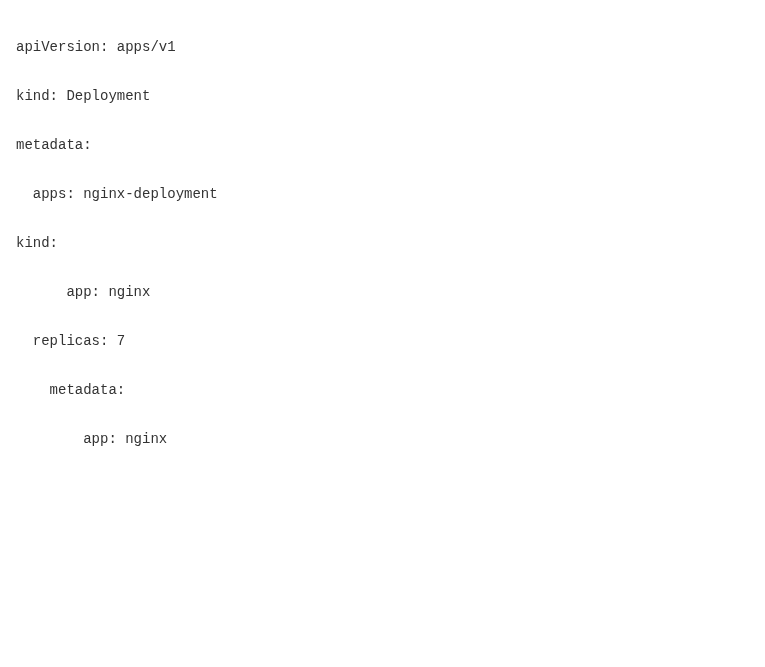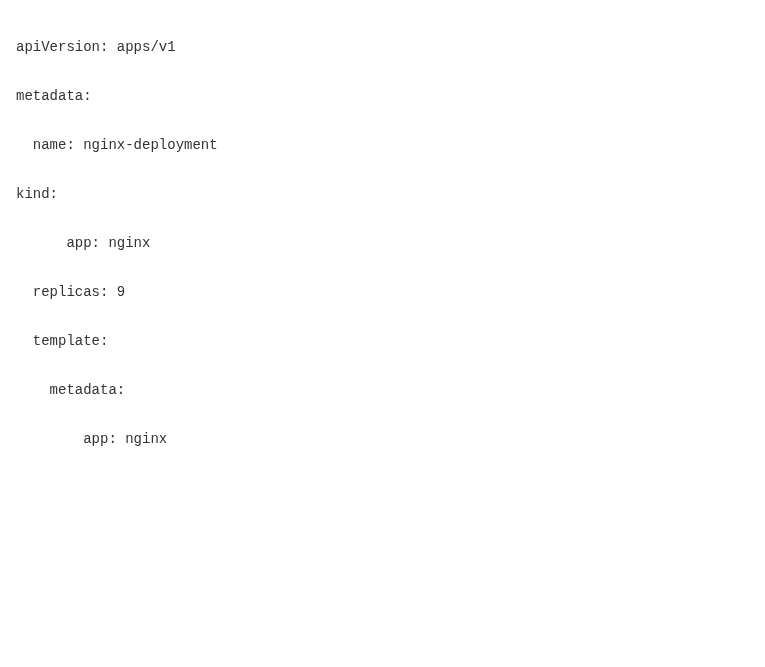--- a/index.html
+++ b/index.html
@@ -23,26 +23,26 @@
     .line {
       display: block;
       min-height: 1.75em;
     }
   </style>
 </head>
 <body>
 
 <div class="code-block">
 <span class="line">apiVersion: apps/v1</span>
+<span class="line">kind: Deployment</span>
 <span class="line">metadata:</span>
-<span class="line">  name: nginx-deployment</span>
+<span class="line">  apps: nginx-deployment</span>
 <span class="line">kind:</span>
 <span class="line">      app: nginx</span>
-<span class="line">  replicas: 9</span>
-<span class="line">  template:</span>
+<span class="line">  replicas: 7</span>
 <span class="line">    metadata:</span>
 <span class="line">        app: nginx</span>
 
 
 
 
 
 
 
 

